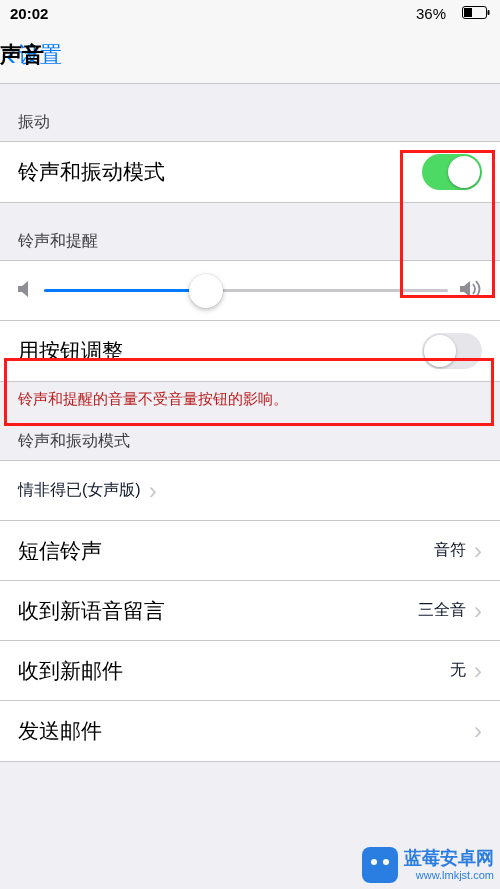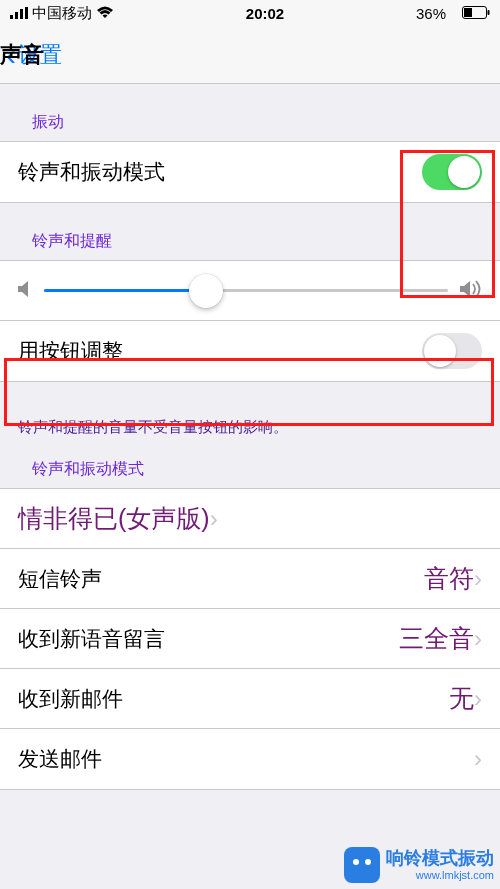--- a/index.html
+++ b/index.html
@@ -44,47 +44,45 @@
   .nav-title {
     position: absolute;
     left: 0; right: 0;
     text-align: left;
     font-size: 22px;
     font-weight: 600;
     pointer-events: none;
   }
   .section-header {
     font-size: 16px;
-    color: #6d28d9;
+    color: #404040;
     padding: 28px 18px 8px;
-    margin-left: 14px;
   }
   .section-footer {
     font-size: 15px;
-    color: #4c1d95;
+    color: #b91c1c;
     padding: 8px 18px 4px;
-    margin-top: 28px;
   }
   .group {
     background: #fff;
     border-top: 1px solid #c8c7cc;
     border-bottom: 1px solid #c8c7cc;
   }
   .cell {
     display: flex;
     align-items: center;
     padding: 0 18px;
     min-height: 60px;
     font-size: 21px;
     border-bottom: 1px solid #c8c7cc;
     position: relative;
   }
   .cell:last-child { border-bottom: none; }
   .cell-label { flex: 1; }
-  .cell-value { color: #701a75; font-size: 25px; margin-right: 0; }
+  .cell-value { color: #0f172a; font-size: 16px; margin-right: 8px; }
   .chevron { color: #c7c7cc; font-size: 24px; }
   .switch {
     width: 60px; height: 36px;
     border-radius: 18px;
     position: relative;
     background: #e5e5ea;
     transition: background .2s;
   }
   .switch.on { background: #4cd964; }
   .switch.off { background: #e5e5ea; }
@@ -154,36 +152,20 @@
   }
   .wm-icon::before { width: 6px; height: 6px; left: 9px; top: 12px; }
   .wm-icon::after { width: 6px; height: 6px; right: 9px; top: 12px; }
   .wm-text { text-align: right; line-height: 1.1; }
   .wm-sub { font-size: 11px; color: #2a7de1; font-weight: 400; }
 </style>
 </head>
 <body>
 
 <div class="status-bar">
-  <div class="status-left">
-    <span>
-      <svg width="18" height="12" viewBox="0 0 18 12">
-          <rect x="0" y="8" width="3" height="4" fill="#000"></rect>
-          <rect x="5" y="5" width="3" height="7" fill="#000"></rect>
-          <rect x="10" y="2" width="3" height="10" fill="#000"></rect>
-          <rect x="15" y="0" width="3" height="12" fill="#000"></rect>
-        </svg>
-    </span>
-    <span>中国移动</span>
-    <span>
-      <svg width="18" height="13" viewBox="0 0 18 13">
-          <path d="M9 12 L6.5 9.5 Q9 7.5 11.5 9.5 Z M3.5 6.5 Q9 1.5 14.5 6.5 L12.5 8.5 Q9 5.5 5.5 8.5 Z M1 4 Q9 -3 17 4 L15 6 Q9 0.5 3 6 Z" fill="#000"></path>
-        </svg>
-    </span>
-  </div>
   <div style="font-weight:600">20:02</div>
   <div class="status-right">
     <span>36%</span>
     <span>
       <svg width="28" height="13" viewBox="0 0 28 13">
           <rect x="0.5" y="0.5" width="24" height="12" rx="2.5" fill="none" stroke="#000"></rect>
           <rect x="2" y="2" width="8" height="9" fill="#000"></rect>
           <rect x="25.5" y="4" width="2" height="5" rx="1" fill="#000"></rect>
         </svg>
     </span>
@@ -265,16 +247,16 @@
   </div>
 
 <div id="highlights">
     <div class="highlight-red" style="top: 150px; left: 400px; width: 95px; height: 148px;"></div>
     <div class="highlight-red" style="top: 358px; left: 4px; width: 490px; height: 68px;"></div>
   </div>
 
 <div class="watermark">
   <div class="wm-icon"></div>
   <div class="wm-text">
-    <div>响铃模式振动</div>
+    <div>蓝莓安卓网</div>
     <div class="wm-sub">www.lmkjst.com</div>
   </div>
 </div>
 
 </body></html>

